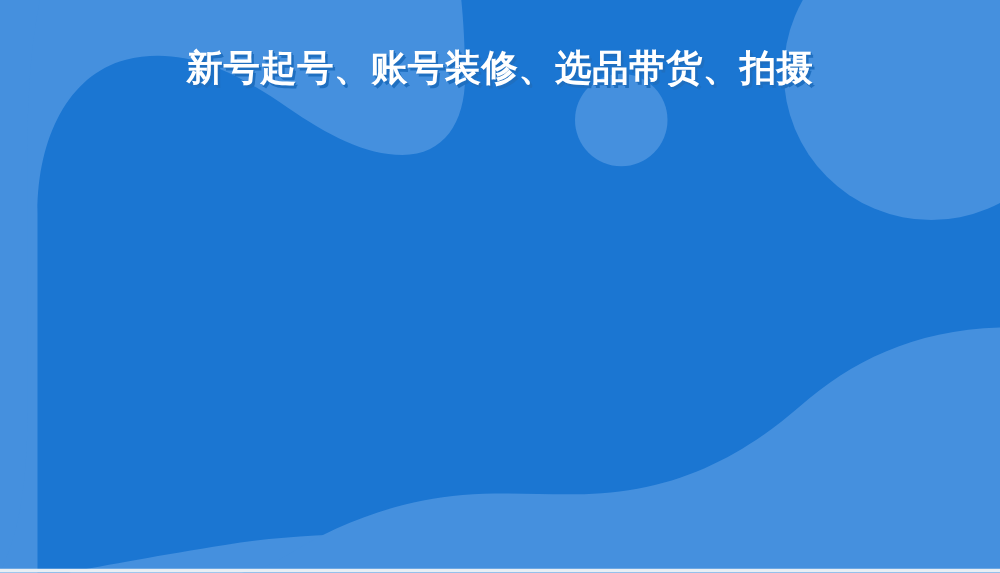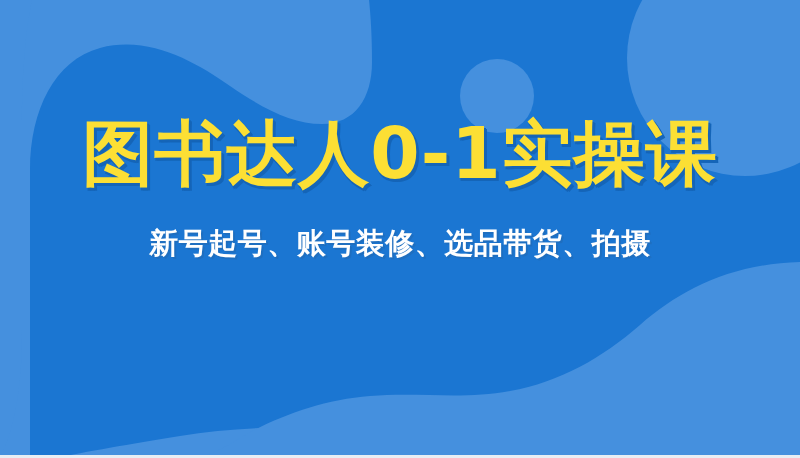--- a/index.html
+++ b/index.html
@@ -134,23 +134,20 @@
     <path fill="#4590de" d="M 0,0
              L 32,0
              C 26,28 22,70 22,120
              L 22,330
              C 22,390 14,430 0,458
              Z"></path>
   </svg>
 
   <div id="content">
 
-    <div id="title-block">
-      <span id="main-title">图书达人0-1实操课</span>
-    </div>
 
     <div id="subtitle-block">
       <span class="subtitle-line">新号起号、账号装修、选品带货、拍摄</span>
     </div>
 
   </div>
 
   <div id="bottom-edge"></div>
 
 </div>

